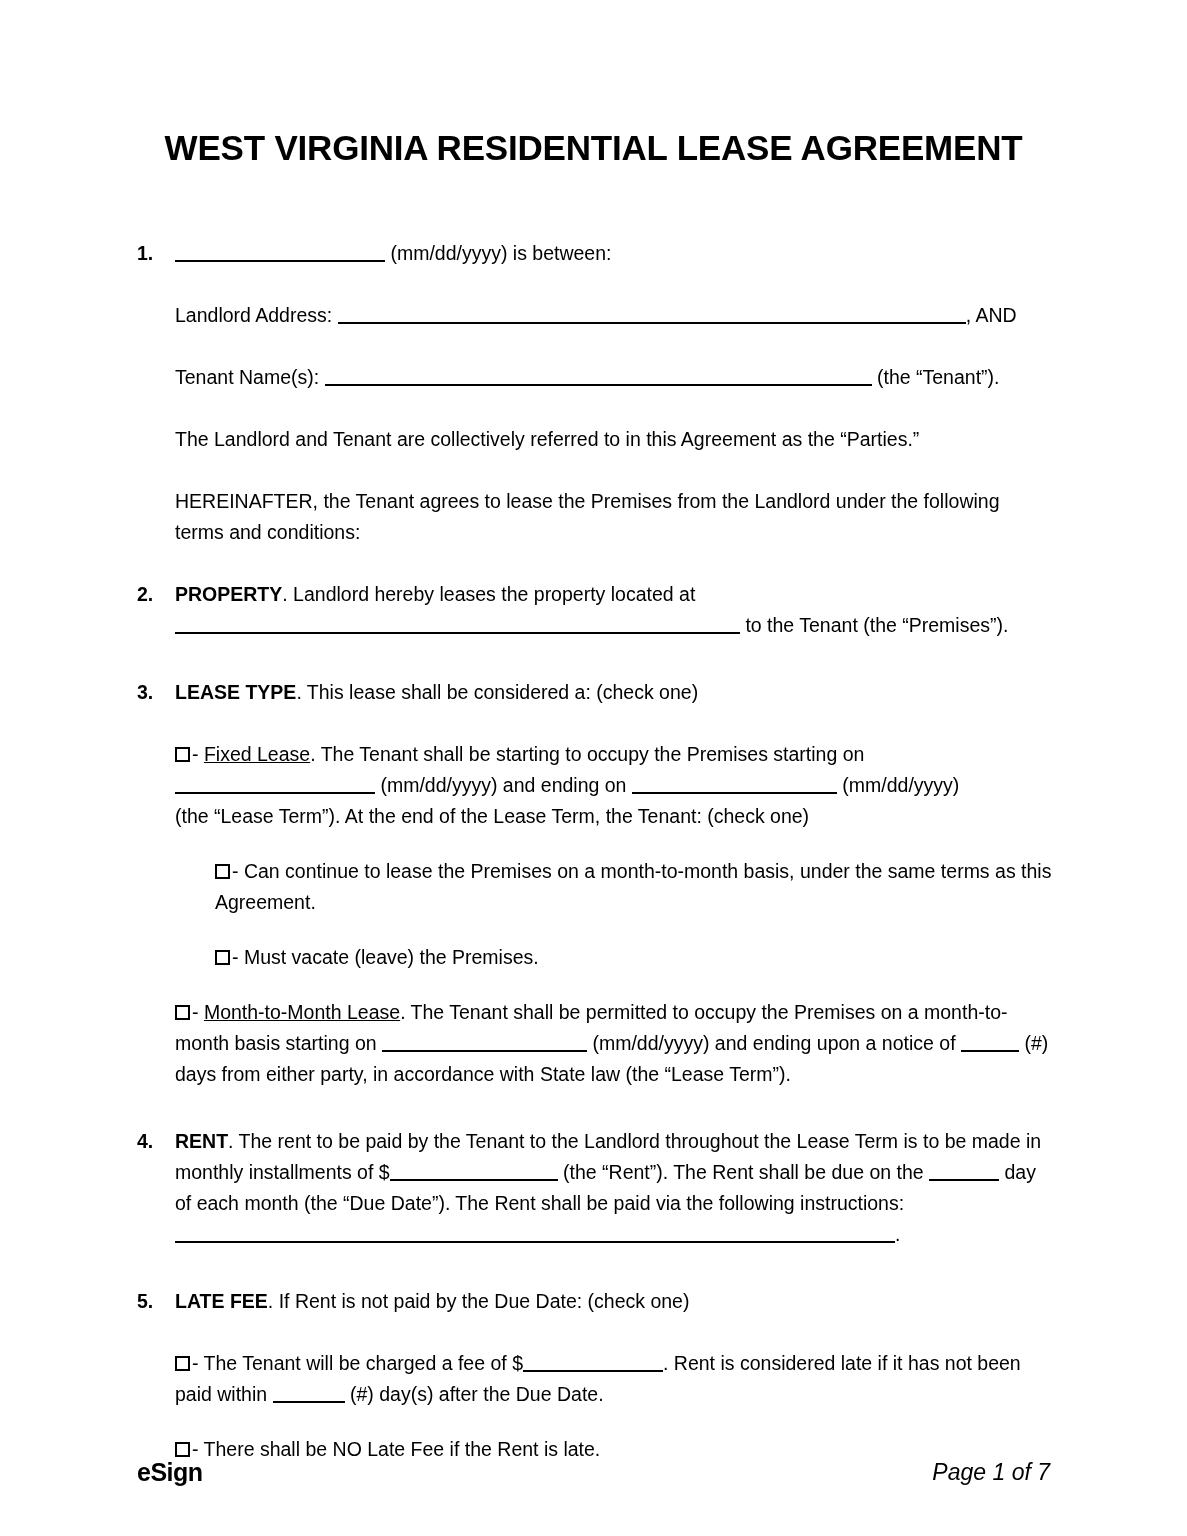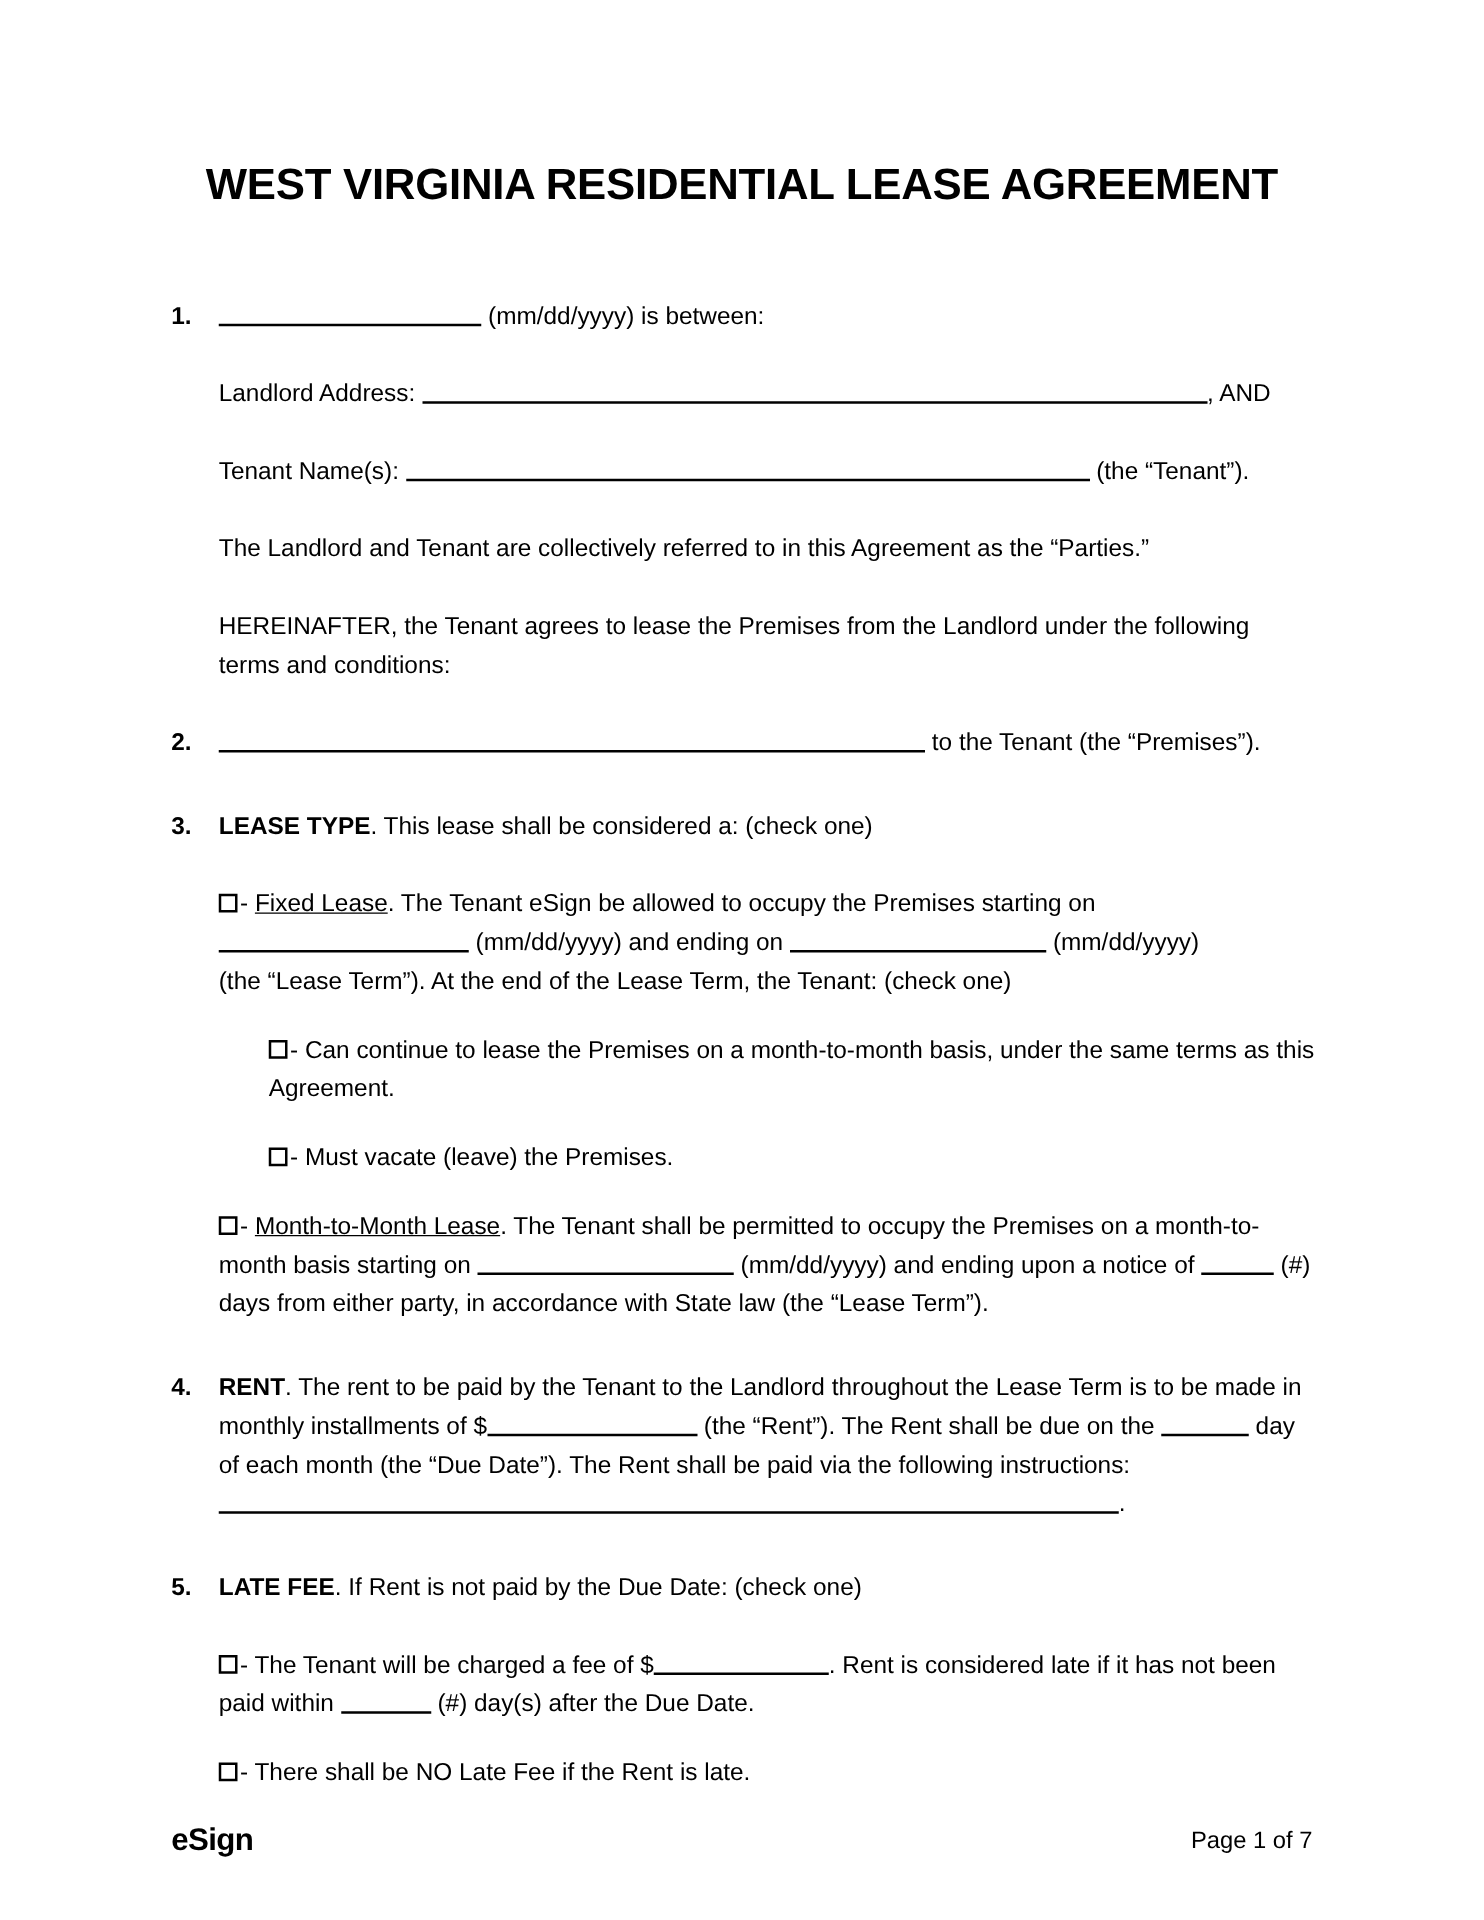--- a/index.html
+++ b/index.html
@@ -103,21 +103,21 @@
     display: flex;
     justify-content: space-between;
     align-items: center;
     font-size: 19.5px;
   }
   .brand {
     font-size: 25px;
     font-weight: bold;
     letter-spacing: -0.5px;
   }
-  .pageno { font-size: 19px; }
+  .pageno { font-size: 23px; font-style: italic; }
 </style>
 </head>
 <body>
 
 <div class="page">
 
   <div class="doc-title">WEST VIRGINIA RESIDENTIAL LEASE AGREEMENT</div>
 
   <div class="body-area">
 
@@ -142,37 +142,38 @@
 
         <p class="para">HEREINAFTER, the Tenant agrees to lease the Premises from the Landlord under the following terms and conditions:</p>
       </div>
     </div>
 
     <div class="gap-md"></div>
 
     <div class="clause">
       <span class="clause-num">2.</span>
       <div class="clause-body">
+        <p class="para"><span class="lead">PROPERTY</span><span>. Landlord hereby leases the property located at</span></p>
         <p class="para"><span class="blank b-prop"></span> <span>to the Tenant (the “Premises”).</span></p>
       </div>
     </div>
 
     <div class="gap-lg"></div>
 
     <div class="clause">
       <span class="clause-num">3.</span>
       <div class="clause-body">
         <p class="para"><span class="lead">LEASE TYPE</span><span>. This lease shall be considered a: (check one)</span></p>
       </div>
     </div>
 
     <div class="gap-md"></div>
 
     <div class="indent-1">
-      <p class="para"><span class="cbx"></span><span>-</span> <span class="u">Fixed Lease</span><span>. The Tenant eSign be allowed to occupy the Premises starting on</span></p>
+      <p class="para"><span class="cbx"></span><span>-</span> <span class="u">Fixed Lease</span><span>. The Tenant shall be starting to occupy the Premises starting on</span></p>
       <p class="para"><span class="blank b-start"></span> <span>(mm/dd/yyyy) and ending on</span> <span class="blank b-end"></span> <span>(mm/dd/yyyy)</span></p>
       <p class="para">(the “Lease Term”). At the end of the Lease Term, the Tenant: (check one)</p>
     </div>
 
     <div class="gap-sm"></div>
 
     <div class="indent-2">
       <p class="para"><span class="cbx"></span><span>- Can continue to lease the Premises on a month-to-month basis, under the same terms as this Agreement.</span></p>
     </div>
 

